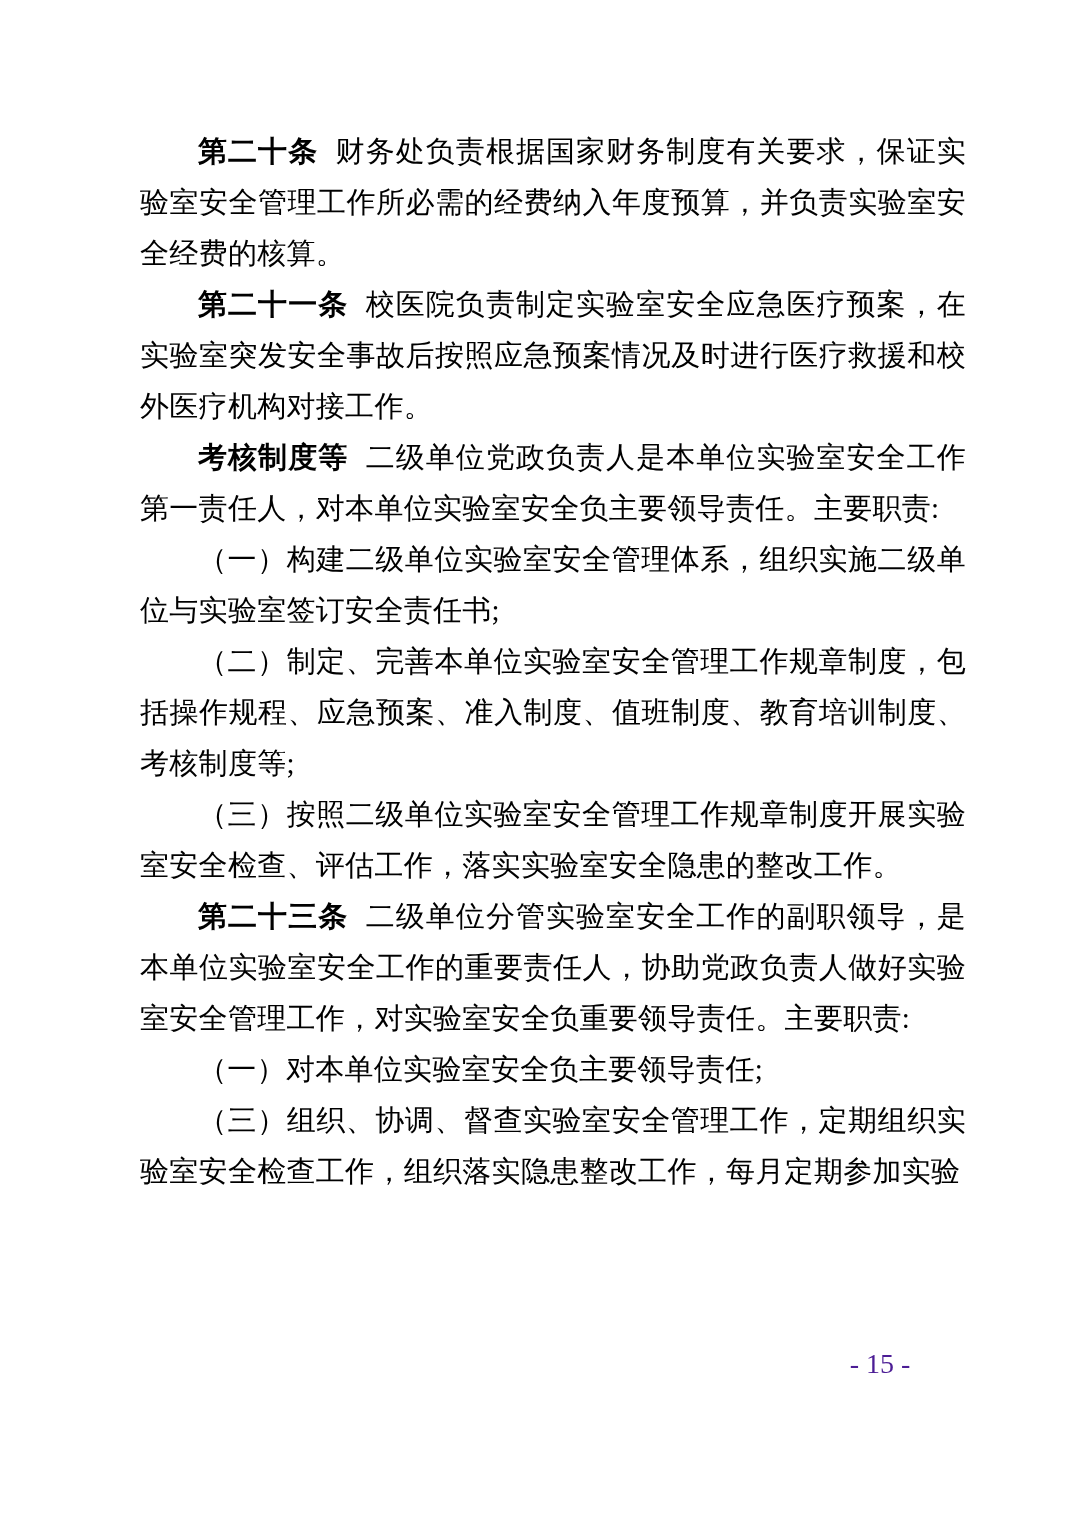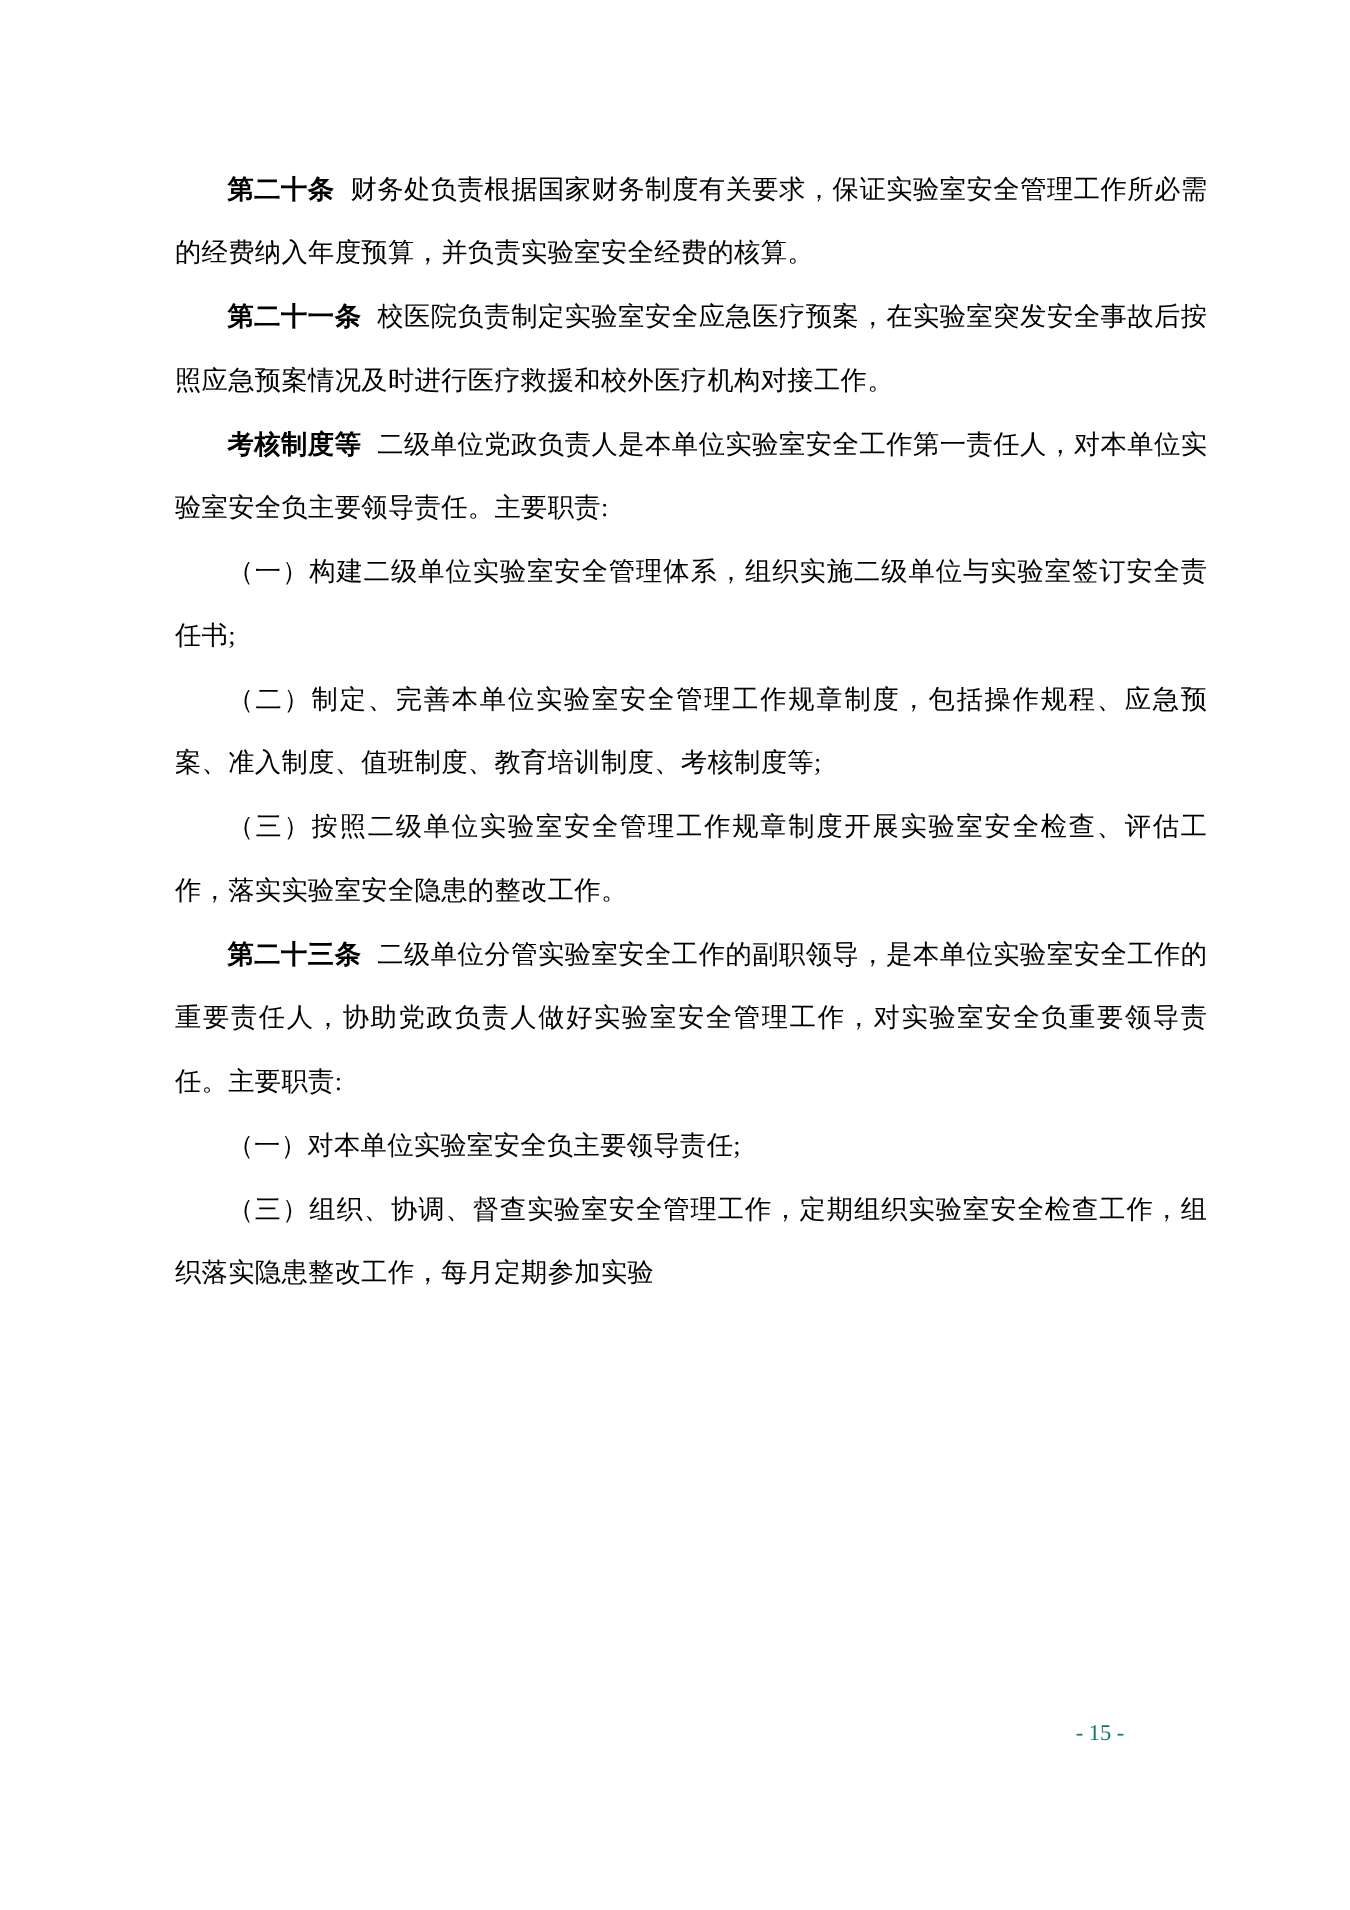--- a/index.html
+++ b/index.html
@@ -14,45 +14,45 @@
     background: #ffffff;
     overflow: hidden;
     font-family: "Liberation Serif", serif;
     color: #000000;
   }
   .content {
     position: absolute;
     left: 140px;
     top: 126px;
     width: 826px;
-    font-size: 21px;
+    font-size: 29px;
     line-height: 51px;
     text-align: justify;
     letter-spacing: 0.3px;
   }
   .para {
     margin: 0;
     padding: 0;
     text-indent: 2em;
   }
   .art-no {
     font-weight: bold;
     padding-right: 0.6em;
   }
   .art-no:empty {
     padding-right: 0;
   }
   .footer {
     position: absolute;
     left: 780px;
-    top: 1376px;
+    top: 1348px;
     width: 200px;
     text-align: center;
-    font-size: 18px;
-    color: #0f766e;
+    font-size: 28px;
+    color: #4c1d95;
   }
 </style>
 </head>
 <body>
 
 <div class="page">
 
   <div class="content">
 
     <p class="para"><span class="art-no">第二十条</span><span>财务处负责根据国家财务制度有关要求，保证实验室安全管理工作所必需的经费纳入年度预算，并负责实验室安全经费的核算。</span></p>

